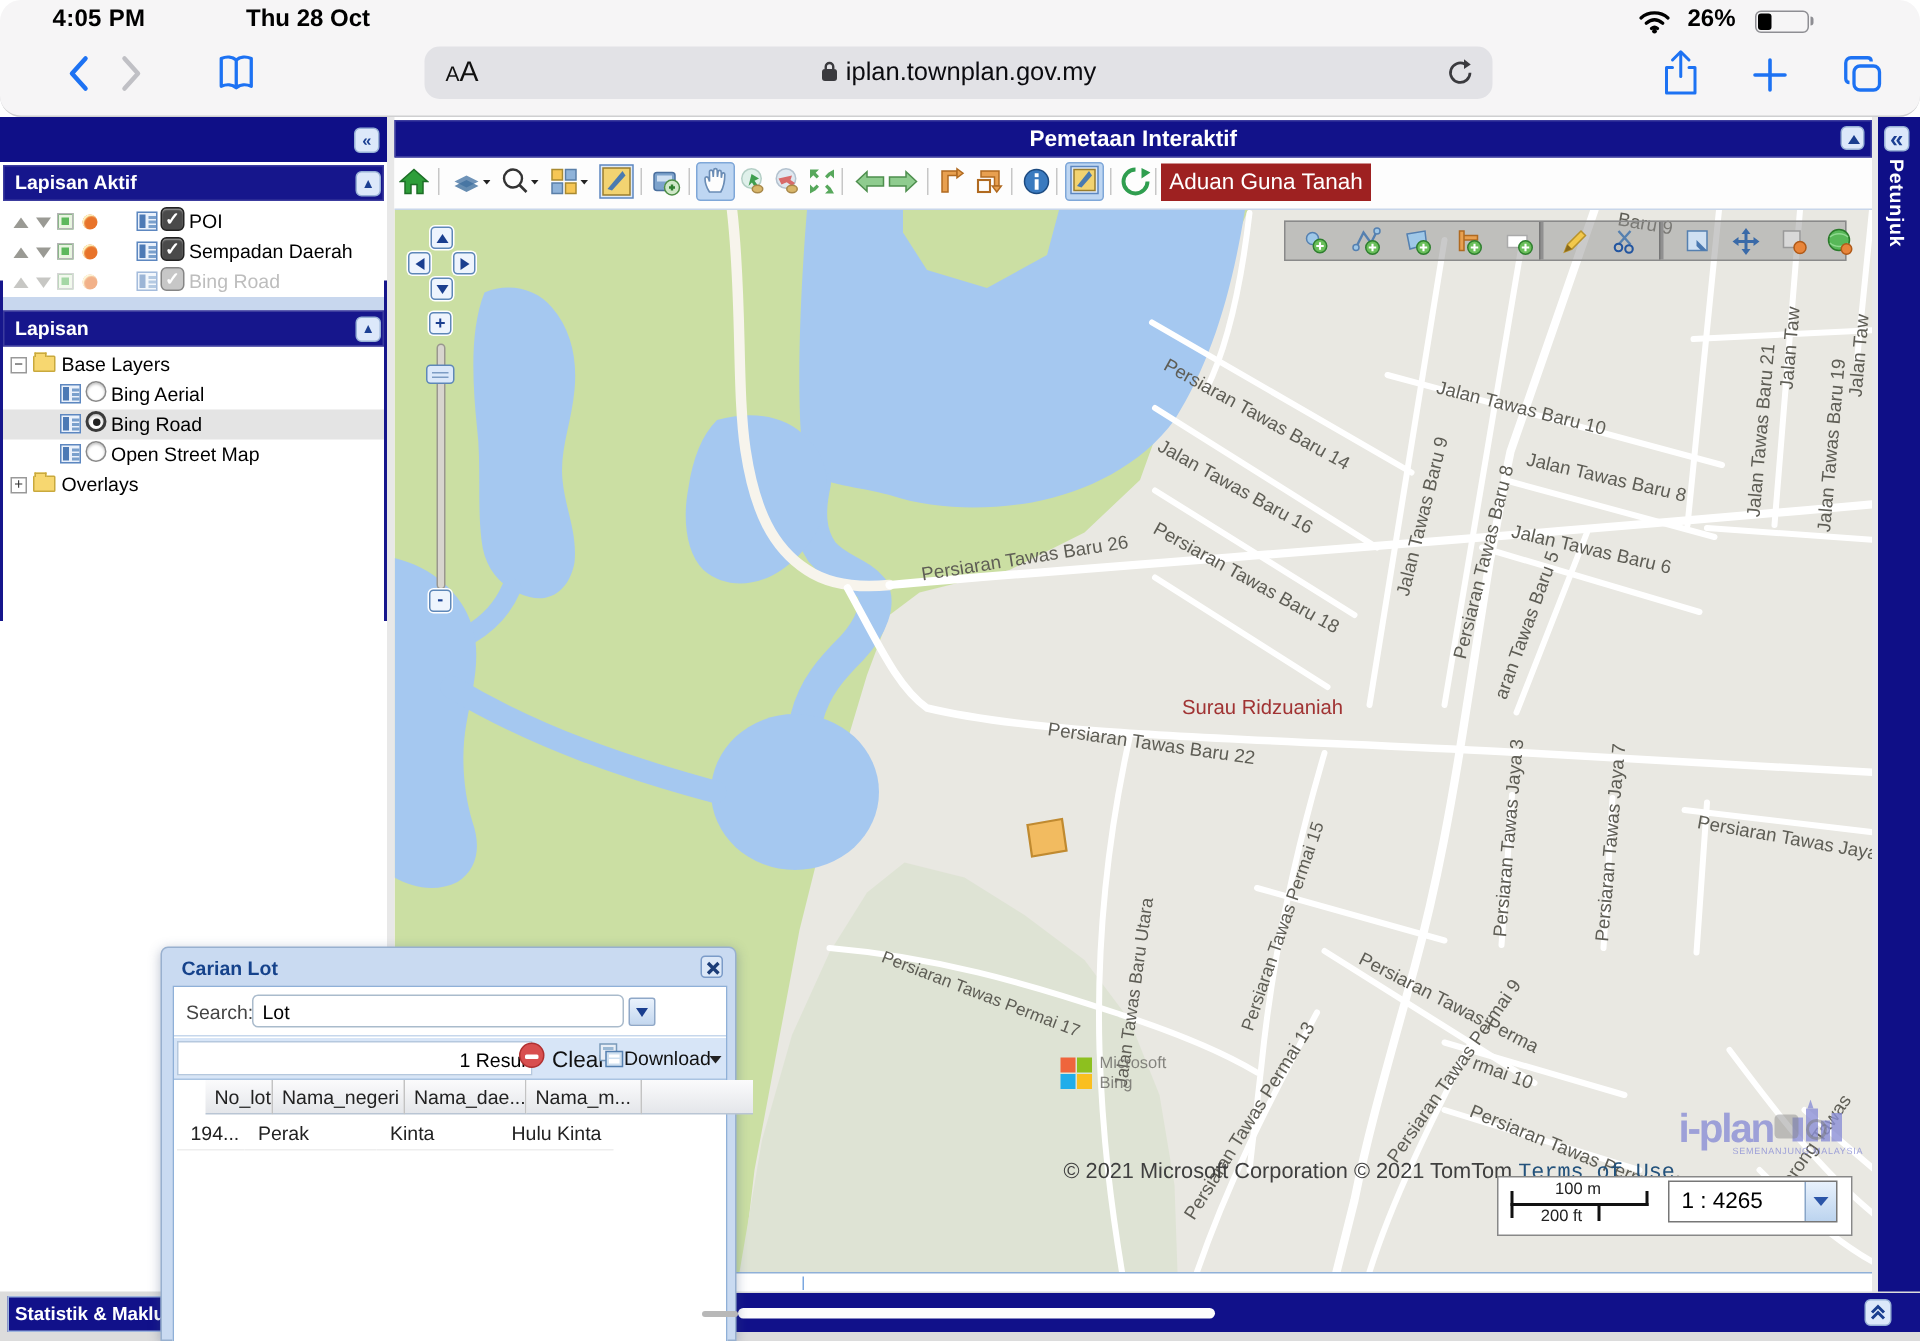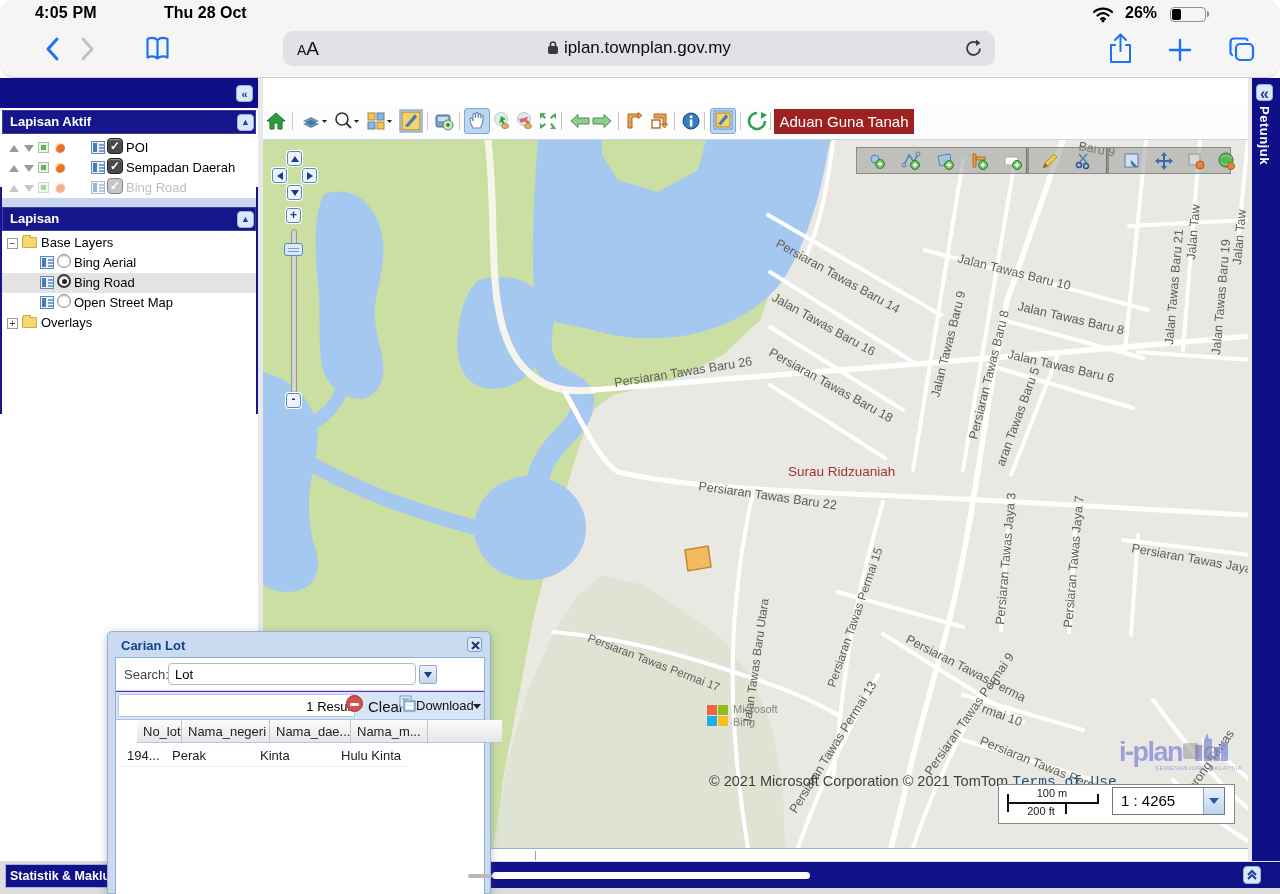--- a/index.html
+++ b/index.html
@@ -80,21 +80,21 @@
 
 #bottombar { position:absolute; left:0; top:861px; width:1280px; height:33px; background:#dcdcdc; }
 #bbnavy { position:absolute; left:488px; top:1px; width:792px; height:26px; background:#11118a; }
 #statbox { position:absolute; left:5px; top:3px; width:103px; height:24px; background:#11118a; border:1px solid #9db4dd; color:#fff; font-weight:bold; font-size:12.5px; line-height:22px; padding-left:4px; white-space:nowrap; overflow:hidden;}
 #hscroll { position:absolute; left:492px; top:11px; width:318px; height:7px; background:#fdfdfd; border-radius:4px; }
 
 
 #dialog { position:absolute; left:107px; top:631px; width:384px; height:263px; background:#c9daf1; border:1px solid #98b0cf; border-radius:5px 5px 0 0; box-shadow:0 2px 8px rgba(60,80,120,.35); }
 #dlgtitle { position:absolute; left:13px; top:6px; font-size:13px; font-weight:bold; color:#15428b; }
 #dlgx { position:absolute; right:8px; top:5px; width:15px; height:15px; background:#dce8f8; border:1px solid #7b9bc8; border-radius:3px; }
-#dlgbody { position:absolute; left:7px; top:25px; width:370px; height:238px; background:#6d28d9; border:1px solid #8fb0d8; }
+#dlgbody { position:absolute; left:7px; top:25px; width:370px; height:238px; background:#ffffff; border:1px solid #8fb0d8; }
 #srow { position:absolute; left:0; top:0; width:368px; height:33px; background:#fff; border-bottom:1px solid #c6d7ec; }
 #sinput { position:absolute; left:52px; top:5px; width:248px; height:22px; border:1px solid #abc; border-radius:4px; font-size:13px; color:#000; padding:3px 0 0 6px; }
 #strig { position:absolute; left:303px; top:7px; width:18px; height:19px; background:linear-gradient(#eaf2fc,#c3d7ef); border:1px solid #8fa8c8; border-radius:2px; }
 #trow { position:absolute; left:0; top:34px; width:368px; height:28px; background:#d7e5f7; border-bottom:1px solid #aac4e2;text-align:right; }
 #resbox { position:absolute; left:2px; top:2px; width:237px; height:23px; background:#fff; border:1px solid #b5c8de; font-size:13px; color:#000; padding:4px 0 0 6px; }
 #grid { position:absolute; left:0; top:62px; width:368px; height:174px; background:#fff; }
 .gh { position:absolute; top:0; height:23px; background:linear-gradient(#fbfbfc,#e4e6ea); border-right:1px solid #c3c3c3; border-bottom:1px solid #b9c5d4; font-size:13px; color:#222; padding:4px 0 0 6px; overflow:hidden;margin-left:19px; }
 .gc { position:absolute; top:24px; height:23px; font-size:13px; color:#222; padding:4px 0 0 9px; border-bottom:1px solid #eee; }
 </style>
 </head>
@@ -213,20 +213,23 @@
           <span class="radio"></span>
           <span style="position:absolute;left:72px;top:2px;">Open Street Map</span>
         </div>
       <div class="trow" style="top:235px;">
           <span class="pmbox">+</span>
           <span class="folder"></span>
           <span style="position:absolute;left:39px;top:2px;">Overlays</span>
         </div>
     </div>
     <div id="mappanel">
+      <div id="maptitle">Pemetaan Interaktif<div class="tool" style="left:963px;top:3px;width:16px;height:16px;">
+            <span class="pzt" style="left:4px;top:5px;border-left:4px solid transparent;border-right:4px solid transparent;border-bottom:6px solid #1a3e8f;"></span>
+          </div></div>
       <div id="maptoolbar">
         <svg class="ti" style="left:3px;" viewBox="0 0 20 20">
             <path d="M10 2 L19 10 L16 10 L16 18 L12 18 L12 12 L8 12 L8 18 L4 18 L4 10 L1 10 Z" fill="#2e9e3a" stroke="#1c6e26"></path>
           </svg>
         <div class="tsep" style="left:29px;"></div>
         <svg class="ti" style="left:38px;width:26px;" viewBox="0 0 26 20">
             <path d="M2 10 L10 6 L18 10 L10 14 Z" fill="#6f93b8"></path>
             <path d="M2 13 L10 9 L18 13 L10 17 Z" fill="#3e6f9e" opacity=".8"></path>
             <path d="M21 9 h5 l-2.5 3 z" fill="#222"></path>
           </svg>

